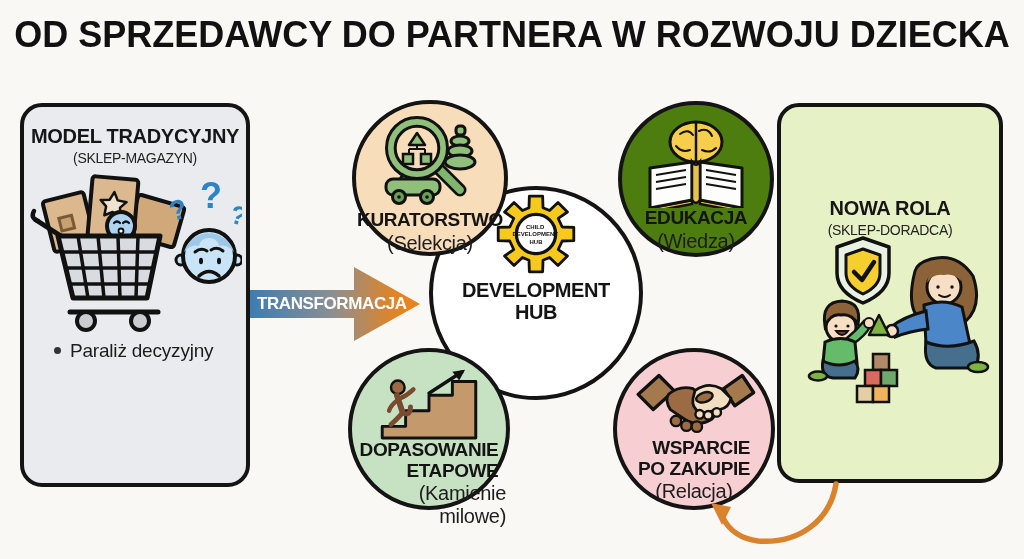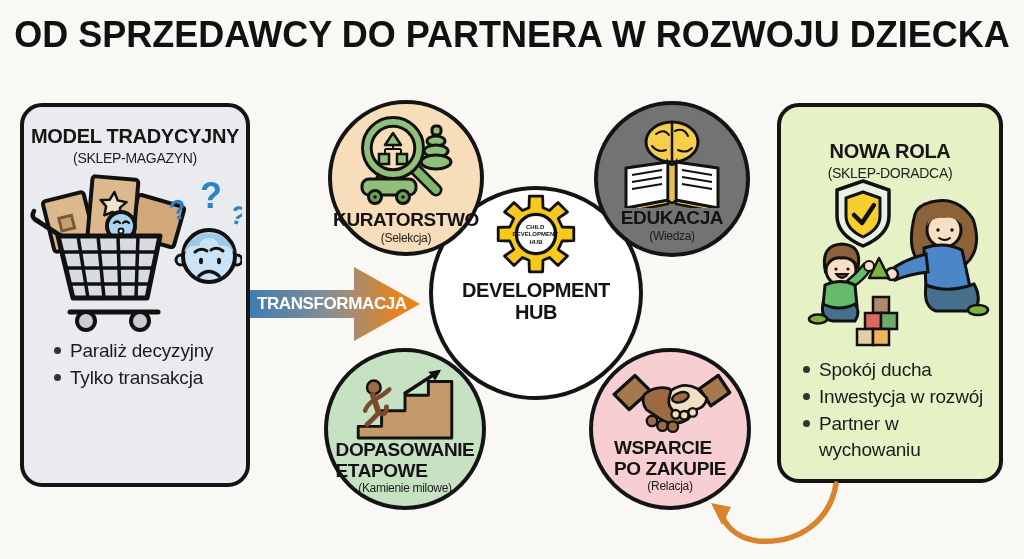--- a/index.html
+++ b/index.html
@@ -46,24 +46,24 @@
   .hub-circle {
     position:absolute; left:429px; top:186px; width:214px; height:214px;
     background:#fff; border:4px solid #141414; border-radius:50%;
     display:flex; flex-direction:column; align-items:center; z-index:1;
   }
   .hub-title { margin-top:26px; text-align:center; font-size:20px; font-weight:700; color:#141414; line-height:1.15; letter-spacing:-0.4px; }
   .hub-footer { text-align:center; font-size:20px; font-weight:700; color:#141414; line-height:1.12; letter-spacing:-0.4px; }
 
   .pillar {
     position:absolute; border:4px solid #141414; border-radius:50%;
-    display:flex; flex-direction:column; align-items:center; z-index:2; text-align:left;
+    display:flex; flex-direction:column; align-items:center; z-index:2; text-align:right;margin-left:24px;
   }
   .pillar-title { font-size:19px; font-weight:700; color:#141414; line-height:1.08; letter-spacing:-0.4px; }
-  .pillar-sub   { font-size:12px; color:#1d1d1d; line-height:1.15; margin-top:1px; letter-spacing:-0.3px; }
+  .pillar-sub   { font-size:20px; color:#1d1d1d; line-height:1.15; margin-top:1px; letter-spacing:-0.3px; }
   .pillar-kuratorstwo { left:328px; top:100px; width:156px; height:156px; }
   .pillar-edukacja    { left:594px; top:101px; width:156px; height:156px; }
   .pillar-dopasowanie { left:324px; top:348px; width:162px; height:162px; }
   .pillar-wsparcie    { left:589px; top:348px; width:162px; height:162px; }
   .pillar svg { flex:0 0 auto; }
 
   .loop-arrow { position:absolute; left:698px; top:478px; z-index:3; }
 </style>
 </head>
 <body>
@@ -114,21 +114,20 @@
       </g>
       <g font-family="Liberation Sans, sans-serif" font-weight="700" fill="#2B84C6">
         <text x="142" y="60" font-size="28" transform="rotate(-14 148 52)">?</text>
         <text x="172" y="48" font-size="36">?</text>
         <text x="202" y="64" font-size="26" transform="rotate(14 208 58)">?</text>
       </g>
     </svg>
 
     <ul class="bullets">
       <li>Paraliż decyzyjny</li>
-      <li>Tylko transakcja</li>
     </ul>
   </div>
 
   <div class="transform-arrow">
     <span class="label">TRANSFORMACJA</span>
   </div>
 
   <div class="hub-circle">
     <svg width="96" height="84" viewBox="-50 -44 100 88" style="margin-top:2px;">
       <defs>
@@ -182,21 +181,21 @@
         <rect x="35" y="40" width="10" height="10" fill="#8FBF7A" stroke="#111" stroke-width="2.5"></rect>
         <rect x="53" y="40" width="10" height="10" fill="#8FBF7A" stroke="#111" stroke-width="2.5"></rect>
       </g>
     </svg>
     <div class="pillar-title">
       <div>KURATORSTWO</div>
     </div>
     <div class="pillar-sub">(Selekcja)</div>
   </div>
 
-  <div class="pillar pillar-edukacja" style="background:#737373">
+  <div class="pillar pillar-edukacja" style="background:#4d7c0f">
     <svg width="120" height="92" viewBox="0 0 120 92" style="margin-top:11px;">
       <g>
         <ellipse cx="60" cy="26" rx="26" ry="20" fill="#F7CE4B" stroke="#111" stroke-width="3"></ellipse>
         <path d="M60,7 V45" stroke="#111" stroke-width="2.5"></path>
         <path d="M44,18 q8,-6 13,1 M63,15 q9,-4 13,5 M40,30 q6,7 14,4 M66,34 q8,4 14,-2" stroke="#111" stroke-width="2" fill="none" stroke-linecap="round"></path>
       </g>
       <g>
         <path d="M14,92 L56,84 L56,88 L14,96 Z" fill="#E8C050" stroke="#111" stroke-width="2.5"></path>
         <path d="M106,92 L64,84 L64,88 L106,96 Z" fill="#E8C050" stroke="#111" stroke-width="2.5"></path>
         <path d="M14,52 L56,46 L56,84 L14,92 Z" fill="#FDFDFB" stroke="#111" stroke-width="3" stroke-linejoin="round"></path>
@@ -291,25 +290,20 @@
       </g>
       <g stroke="#111" stroke-width="2.5">
         <rect x="88" y="120" width="16" height="16" fill="#B08968"></rect>
         <rect x="80" y="136" width="16" height="16" fill="#D96A5F"></rect>
         <rect x="96" y="136" width="16" height="16" fill="#6FA86B"></rect>
         <rect x="72" y="152" width="16" height="16" fill="#E3CFA3"></rect>
         <rect x="88" y="152" width="16" height="16" fill="#EFB45C"></rect>
       </g>
     </svg>
 
-    <ul class="bullets" style="padding-left:22px;">
-      <li>Spokój ducha</li>
-      <li>Inwestycja w rozwój</li>
-      <li>Partner w wychowaniu</li>
-    </ul>
   </div>
 
   <svg class="loop-arrow" width="150" height="80" viewBox="0 0 150 80">
     <path d="M138,6 C132,42 102,66 60,63 C43,61 31,52 25,40" stroke="#D9832C" stroke-width="5.5" fill="none" stroke-linecap="round"></path>
     <polygon points="13,25 33,29 24,47" fill="#D9832C"></polygon>
   </svg>
 
 </div>
 
 </body></html>

